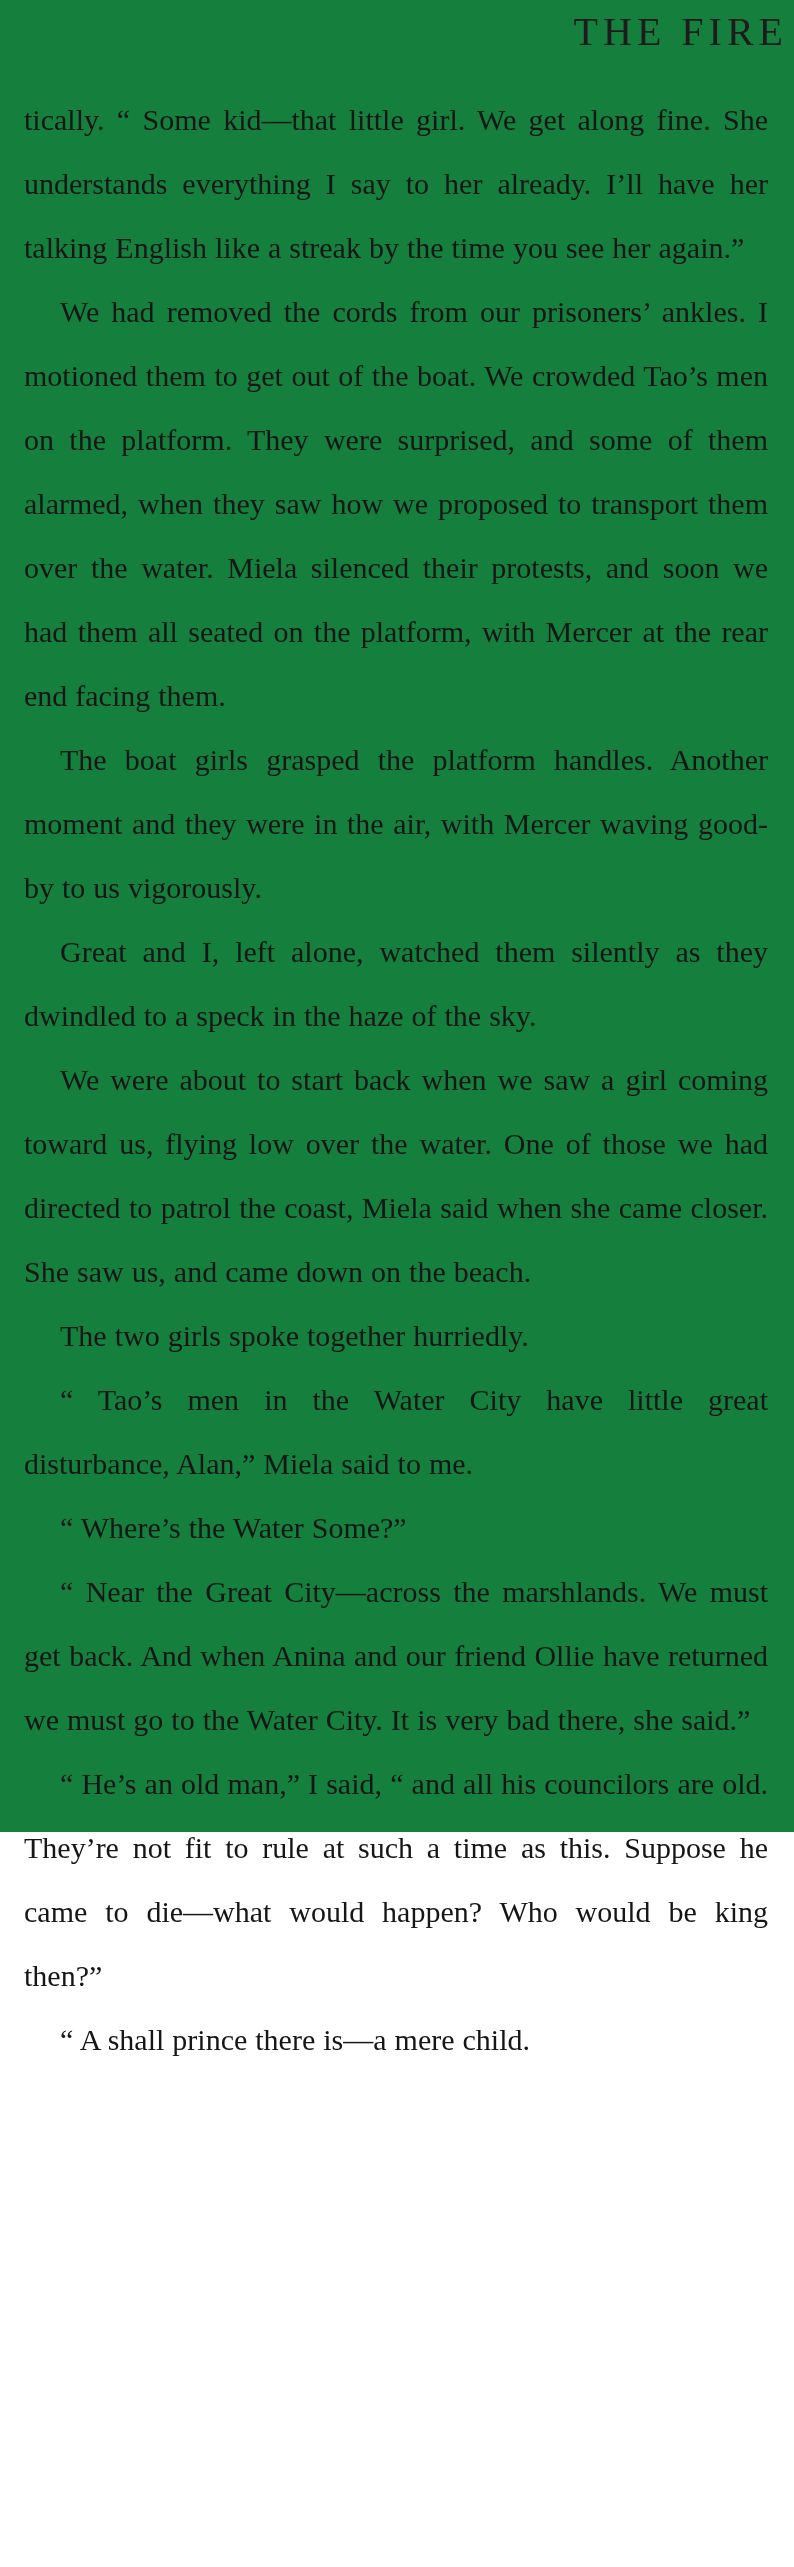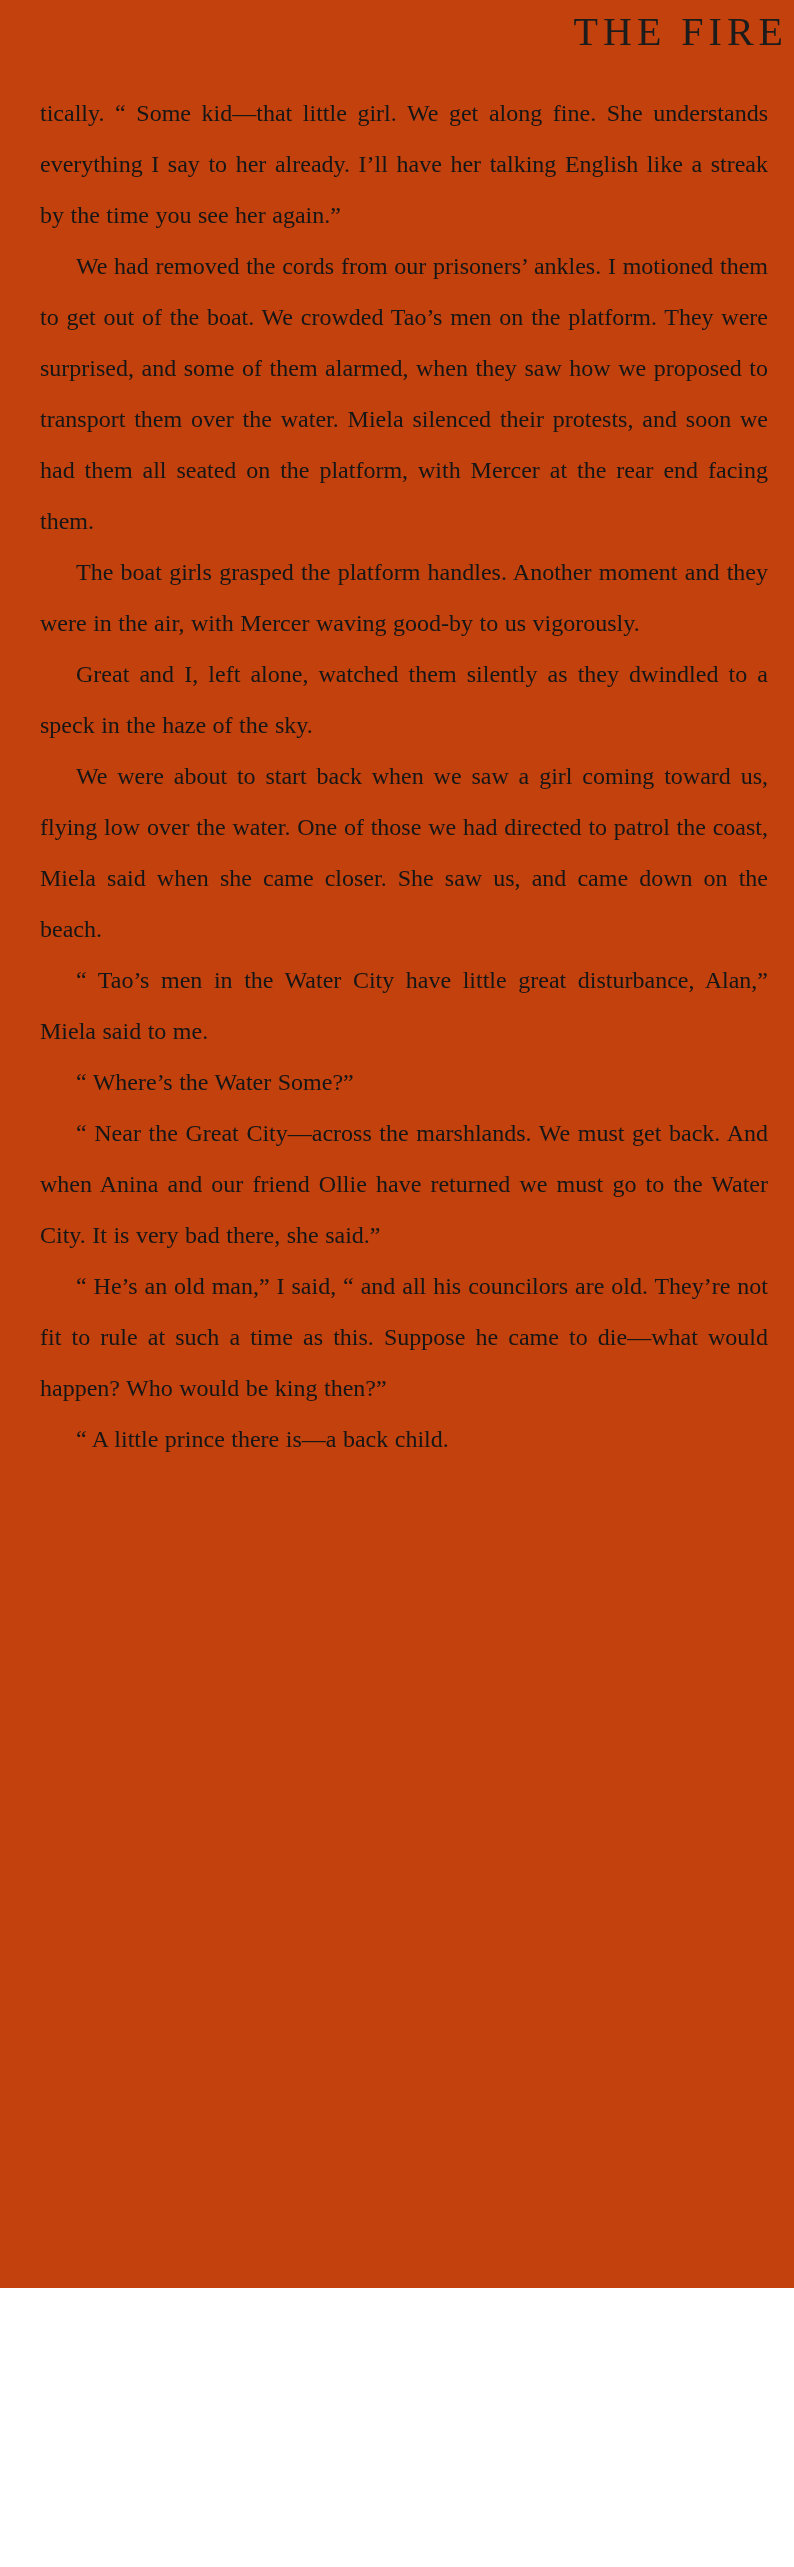--- a/index.html
+++ b/index.html
@@ -13,22 +13,22 @@
     position: relative;
     font-family: "Liberation Serif", "DejaVu Serif", serif;
     color: #1a1a1a;
     overflow: hidden;
   }
   .page {
     position: absolute;
     top: 0;
     left: 0;
     width: 794px;
-    height: 2288px;
-    background: #c2410c;
+    height: 1832px;
+    background: #15803d;
   }
   .running-head {
     position: absolute;
     top: 8px;
     left: 0;
     width: 794px;
     text-align: right;
     padding-right: 6px;
     box-sizing: border-box;
     font-size: 40px;
@@ -36,23 +36,23 @@
     color: #1c1c1c;
     font-family: "Liberation Serif", "DejaVu Serif", serif;
   }
   .column {
     position: absolute;
     top: 88px;
     left: 24px;
     width: 744px;
   }
   p.para {
-    margin: 0 0 0 16px;
-    font-size: 24px;
-    line-height: 51px;
+    margin: 0 0 0 0;
+    font-size: 30px;
+    line-height: 64px;
     text-align: justify;
     text-justify: inter-word;
     color: #161616;
     hyphens: manual;
     word-spacing: 0.5px;
   }
   p.indent {
     text-indent: 36px;
   }
   p.noindent {
@@ -69,20 +69,21 @@
 <div class="page">
 
   <div class="running-head">THE FIRE</div>
 
   <div class="column">
     <p class="para noindent">tically. “ Some kid—that little girl. We get along fine. She understands everything I say to her already. I’ll have her talking English like a streak by the time you see her again.”</p>
     <p class="para indent">We had removed the cords from our prisoners’ ankles. I motioned them to get out of the boat. We crowded Tao’s men on the platform. They were surprised, and some of them alarmed, when they saw how we proposed to transport them over the water. Miela silenced their protests, and soon we had them all seated on the platform, with Mercer at the rear end facing them.</p>
     <p class="para indent">The boat girls grasped the platform handles. Another moment and they were in the air, with Mercer waving good-by to us vigorously.</p>
     <p class="para indent">Great and I, left alone, watched them silently as they dwindled to a speck in the haze of the sky.</p>
     <p class="para indent">We were about to start back when we saw a girl coming toward us, flying low over the water. One of those we had directed to patrol the coast, Miela said when she came closer. She saw us, and came down on the beach.</p>
+    <p class="para indent">The two girls spoke together hurriedly.</p>
     <p class="para indent">“ Tao’s men in the Water City have little great disturbance, Alan,” Miela said to me.</p>
     <p class="para indent">“ Where’s the Water Some?”</p>
     <p class="para indent">“ Near the Great City—across the marshlands. We must get back. And when Anina and our friend Ollie have returned we must go to the Water City. It is very bad there, she said.”</p>
     <p class="para indent">“ He’s an old man,” I said, “ and all his councilors are old. They’re not fit to rule at such a time as this. Suppose he came to die—what would happen? Who would be king then?”</p>
-    <p class="para indent">“ A little prince there is—a back child.</p>
+    <p class="para indent">“ A shall prince there is—a mere child.</p>
   </div>
 
 </div>
 
 </body></html>

